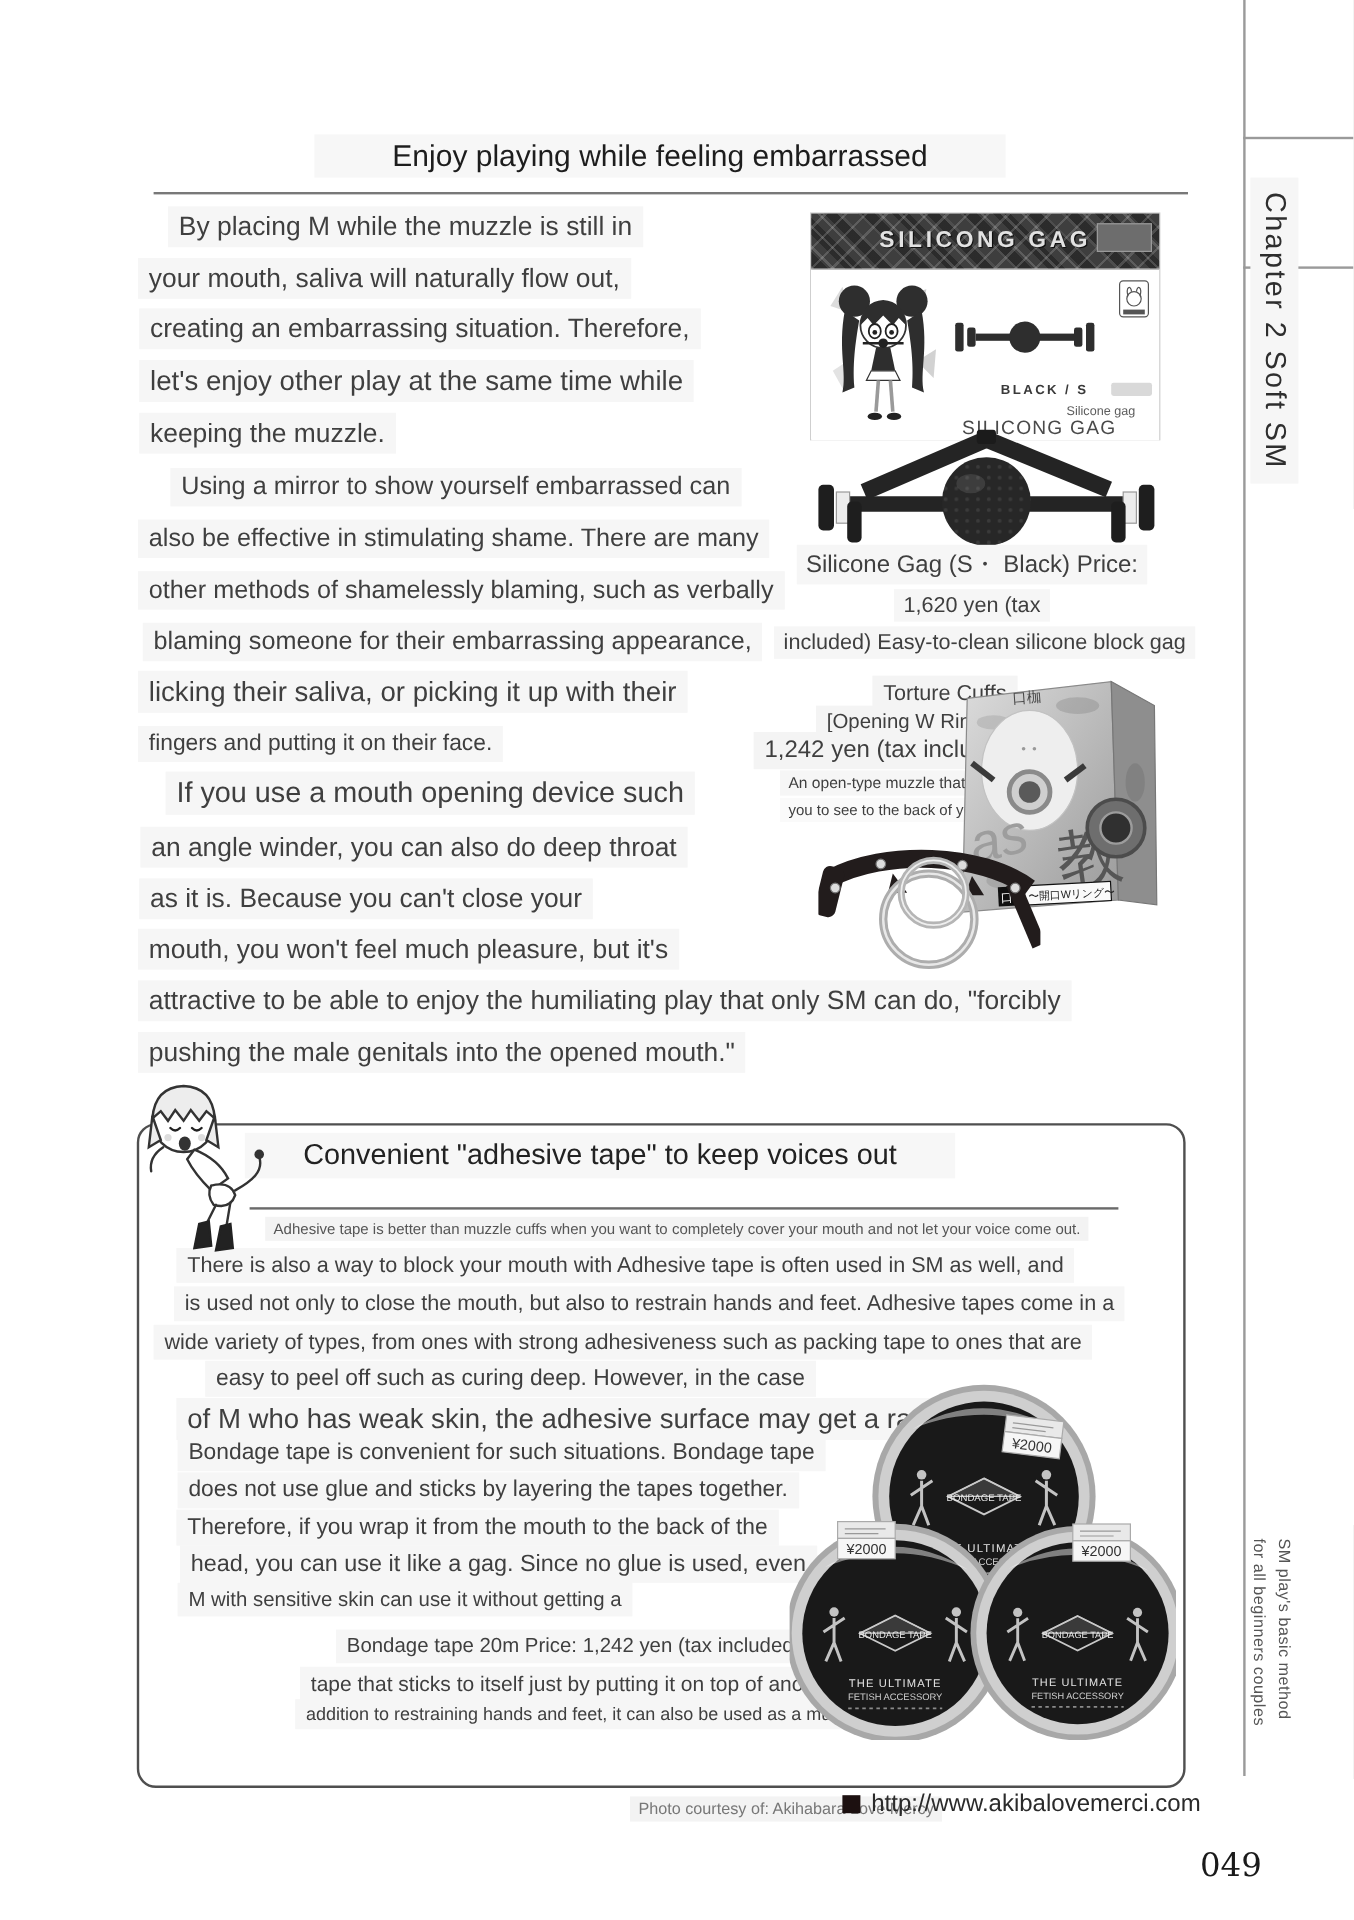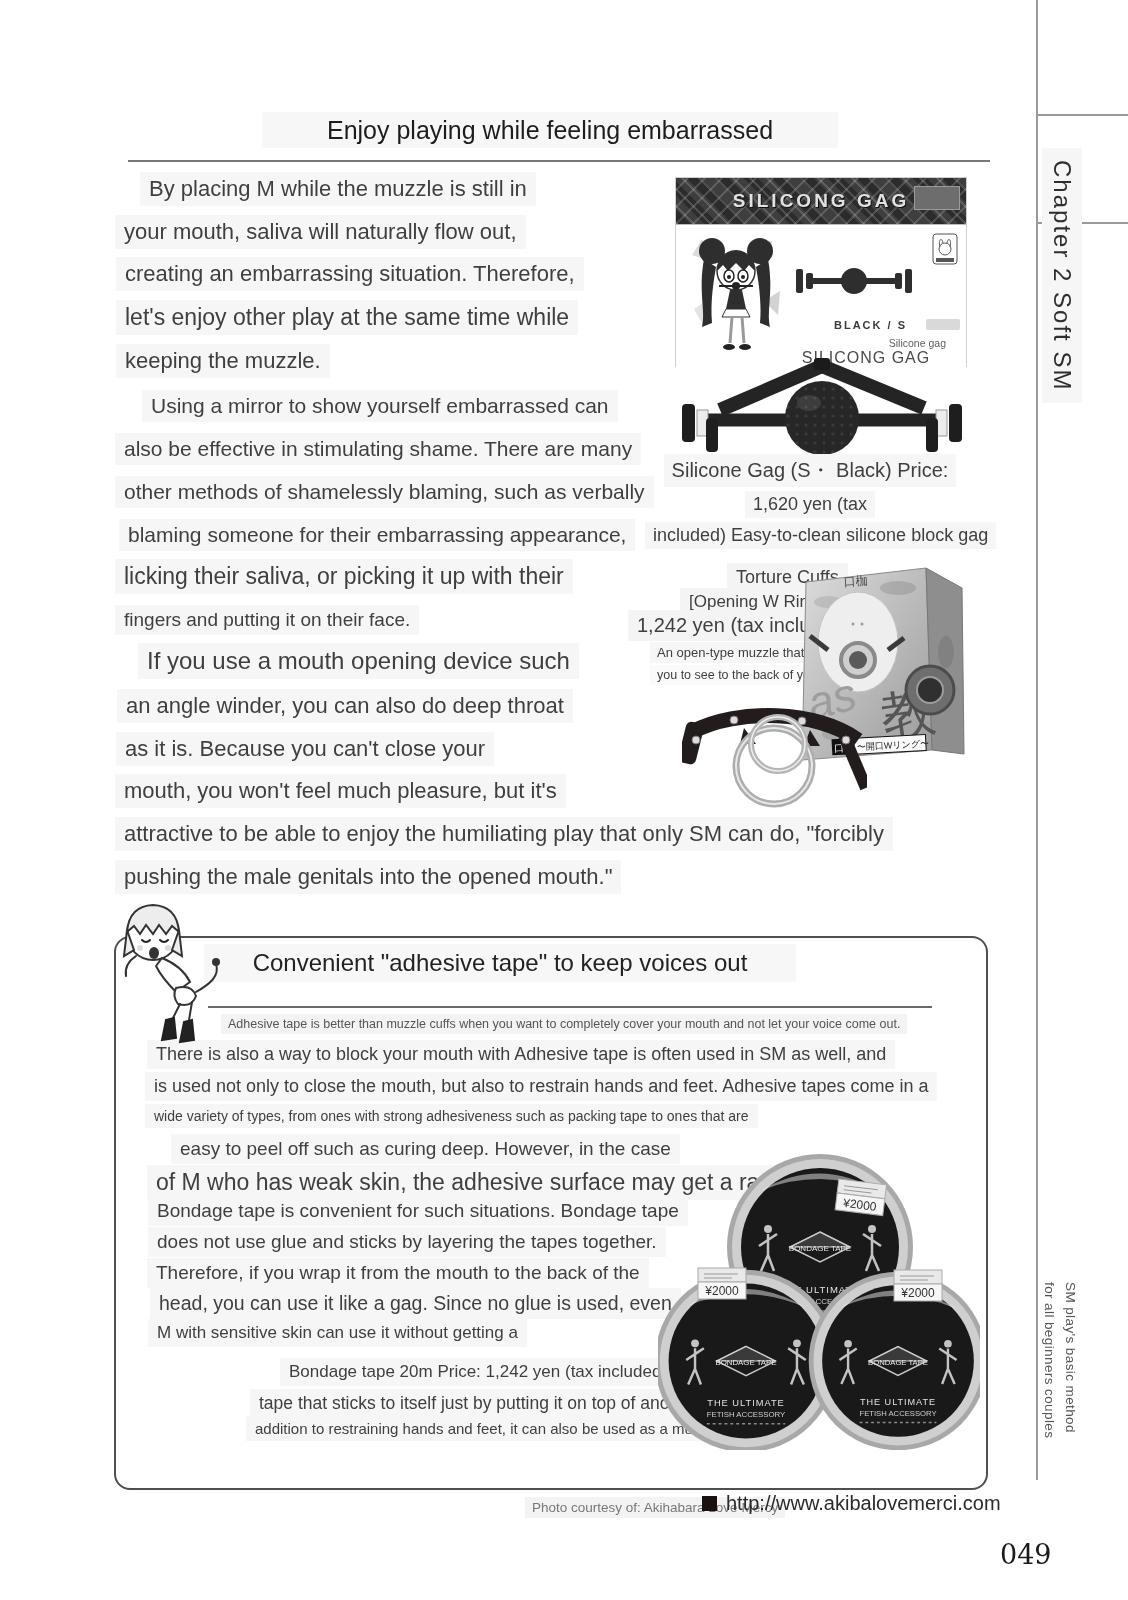--- a/index.html
+++ b/index.html
@@ -204,21 +204,21 @@
     <circle cx="96" cy="52" r="27" fill="none" stroke="#eeeeee" stroke-width="1.5"></circle>
   </svg>
 
   <div class="roundbox"></div>
   <div class="boxheading">Convenient "adhesive tape" to keep voices out</div>
   <div class="rule" style="left:208px;top:1006px;width:724px;background:#6a6a6a"></div>
   <span class="hl" style="left:221px;top:1014px;font-size:12.5px;padding:3px 7px;background:#f3f3f3;color:#555">Adhesive tape is better than muzzle cuffs when you want to completely cover your mouth and not let your voice come out.</span>
 
   <span class="hl" style="left:147px;top:1040px;font-size:18px">There is also a way to block your mouth with Adhesive tape is often used in SM as well, and</span>
   <span class="hl" style="left:145px;top:1072px;font-size:18px">is used not only to close the mouth, but also to restrain hands and feet. Adhesive tapes come in a</span>
-  <span class="hl" style="left:145px;top:1104px;font-size:14px">wide variety of types, from ones with strong adhesiveness such as packing tape to ones that are</span>
+  <span class="hl" style="left:128px;top:1104px;font-size:18px">wide variety of types, from ones with strong adhesiveness such as packing tape to ones that are</span>
   <span class="hl" style="left:171px;top:1134px;font-size:19px">easy to peel off such as curing deep. However, in the case</span>
   <span class="hl" style="left:147px;top:1165px;font-size:23px">of M who has weak skin, the adhesive surface may get a rash.</span>
   <span class="hl" style="left:148px;top:1196px;font-size:19px">Bondage tape is convenient for such situations. Bondage tape</span>
   <span class="hl" style="left:148px;top:1227px;font-size:19px">does not use glue and sticks by layering the tapes together.</span>
   <span class="hl" style="left:147px;top:1258px;font-size:19px">Therefore, if you wrap it from the mouth to the back of the</span>
   <span class="hl" style="left:150px;top:1288px;font-size:19.5px">head, you can use it like a gag. Since no glue is used, even</span>
   <span class="hl" style="left:148px;top:1319px;font-size:17px">M with sensitive skin can use it without getting a</span>
 
   <span class="hl" style="left:280px;top:1358px;font-size:17px">Bondage tape 20m Price: 1,242 yen (tax included) Restraint</span>
   <span class="hl" style="left:250px;top:1389px;font-size:17.5px">tape that sticks to itself just by putting it on top of another. In</span>

